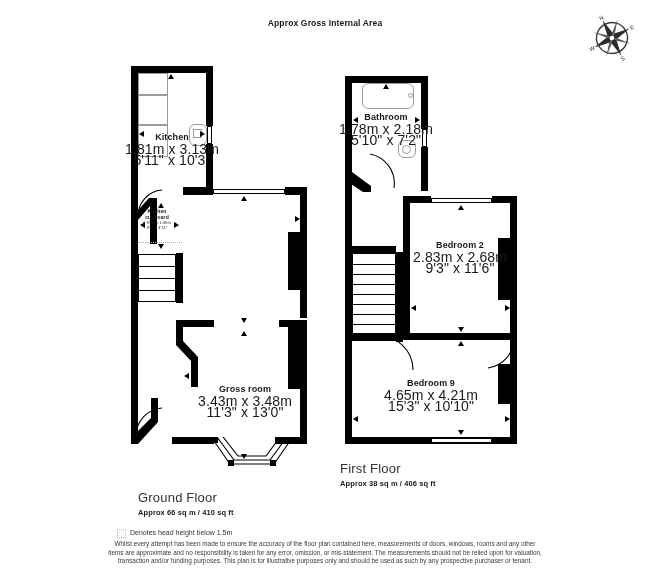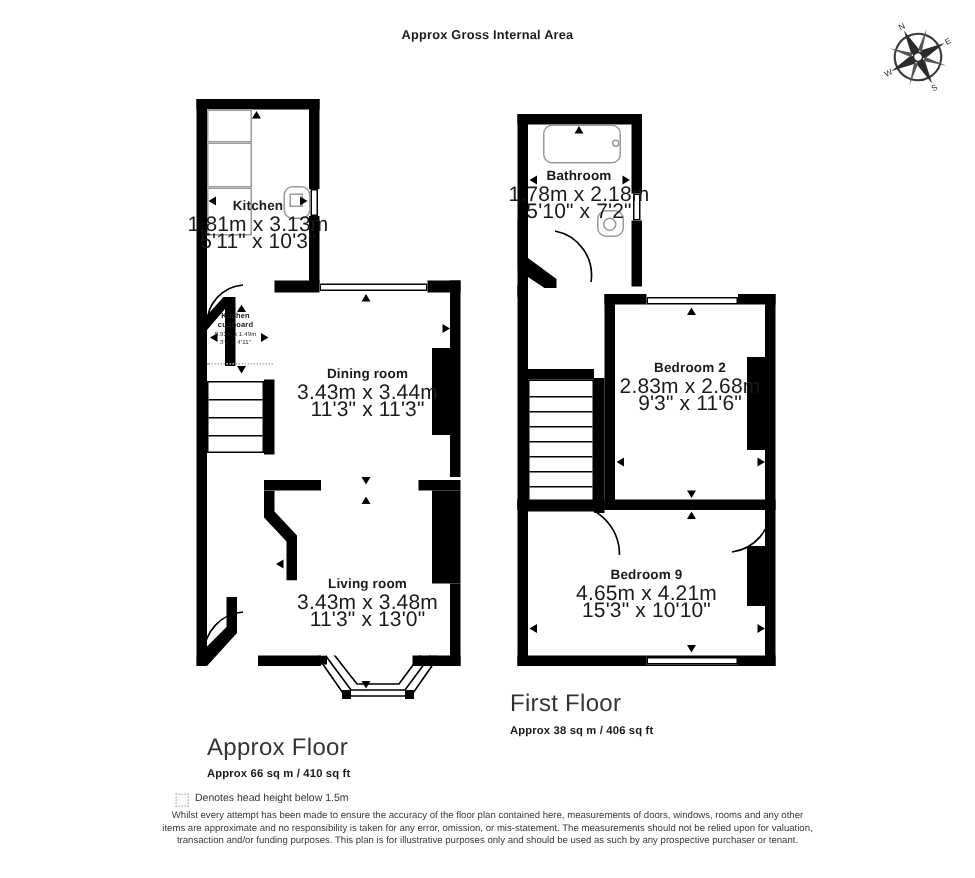--- a/index.html
+++ b/index.html
@@ -42,21 +42,21 @@
   
   .fix{position:absolute;border:1px solid #9a9a9a;box-sizing:border-box;background:#fff;}
   .fixr{position:absolute;border:1px solid #9a9a9a;box-sizing:border-box;background:#fff;border-radius:6px;}
   .stair{position:absolute;border:1px solid #000;box-sizing:border-box;background:#fff;}
   .stair i{position:absolute;left:0;right:0;height:1px;background:#000;}
 
   .hatch{position:absolute;border-top:1px dotted #b4b4b4;}
 
   
   .floor{position:absolute;}
-  .floor .t{font-size:16px;color:#333;letter-spacing:.2px;}
+  .floor .t{font-size:13px;color:#333;letter-spacing:.2px;}
   .floor .s{font-size:7.5px;font-weight:bold;letter-spacing:.1px;margin-top:3px;}
 
   
   .legend{position:absolute;left:130px;top:529px;font-size:7px;color:#333;}
   .swatch{position:absolute;left:-13px;top:0px;width:9px;height:9px;
           border:1px dotted #bdbdbd;box-sizing:border-box;background:#fcfcfc;}
   .disc{position:absolute;left:108px;top:540px;width:434px;text-align:center;
         font-size:6.4px;line-height:8.6px;color:#3a3a3a;}
 </style>
 </head>
@@ -147,42 +147,37 @@
     <div class="w" style="left:183px;top:187px;width:30px;height:8px;"></div>
     <div class="w" style="left:285px;top:187px;width:22px;height:8px;"></div>
     <div class="win" style="left:213px;top:189px;width:72px;height:5px;"></div>
     <div class="ar up" style="left:241px;top:196px;"></div>
 
     <div class="w" style="left:300px;top:187px;width:7px;height:45px;"></div>
     <div class="w" style="left:288px;top:232px;width:19px;height:58px;"></div>
     <div class="w" style="left:300px;top:290px;width:7px;height:28px;"></div>
     <div class="ar rt" style="left:295px;top:216px;"></div>
 
-    <div class="lbl" style="left:190px;top:244px;width:110px;">
-      <div class="nm">Dining room</div>
-      <div class="dm">3.43m x 3.44m</div>
-      <div class="dm">11'3" x 11'3"</div>
-    </div>
 
     <div class="w" style="left:176px;top:320px;width:38px;height:7px;"></div>
     <div class="w" style="left:279px;top:320px;width:28px;height:7px;"></div>
     <div class="ar dn" style="left:241px;top:318px;"></div>
     <div class="ar up" style="left:241px;top:331px;"></div>
 
     <svg style="position:absolute;left:176px;top:327px;" width="42" height="60">
       <path d="M0 0 L7 0 L7 14 L22 30 L22 60 L15 60 L15 34 L0 18 Z" fill="#000"></path>
     </svg>
 
     <div class="w" style="left:288px;top:327px;width:19px;height:62px;"></div>
     <div class="w" style="left:300px;top:389px;width:7px;height:55px;"></div>
     <div class="ar rt" style="left:295px;top:373px;"></div>
     <div class="ar lf" style="left:184px;top:373px;"></div>
 
     <div class="lbl" style="left:190px;top:384px;width:110px;">
-      <div class="nm">Living room</div>
+      <div class="nm">Gross room</div>
       <div class="dm">3.43m x 3.48m</div>
       <div class="dm">11'3" x 13'0"</div>
     </div>
 
     <svg style="position:absolute;left:131px;top:398px;" width="50" height="48">
       <path d="M0 46 L0 40 L20 20 L20 0 L27 0 L27 24 L7 46 Z" fill="#000"></path>
     </svg>
     <svg style="position:absolute;left:134px;top:402px;" width="40" height="34">
       <path d="M2 34 A28 28 0 0 1 28 6" fill="none" stroke="#000" stroke-width="1.1"></path>
     </svg>
@@ -293,21 +288,21 @@
     <div class="ar dn" style="left:128px;top:430px;"></div>
 
     <div class="lbl" style="left:46px;top:378px;width:110px;">
       <div class="nm">Bedroom 9</div>
       <div class="dm">4.65m x 4.21m</div>
       <div class="dm">15'3" x 10'10"</div>
     </div>
   </div>
 
   <div class="floor" style="left:138px;top:490px;">
-    <div class="t">Approx Floor</div>
+    <div class="t">Ground Floor</div>
     <div class="s">Approx 66 sq m / 410 sq ft</div>
   </div>
 
   <div class="floor" style="left:340px;top:461px;">
     <div class="t">First Floor</div>
     <div class="s">Approx 38 sq m / 406 sq ft</div>
   </div>
 
   <div class="legend">
     <span class="swatch"></span>

